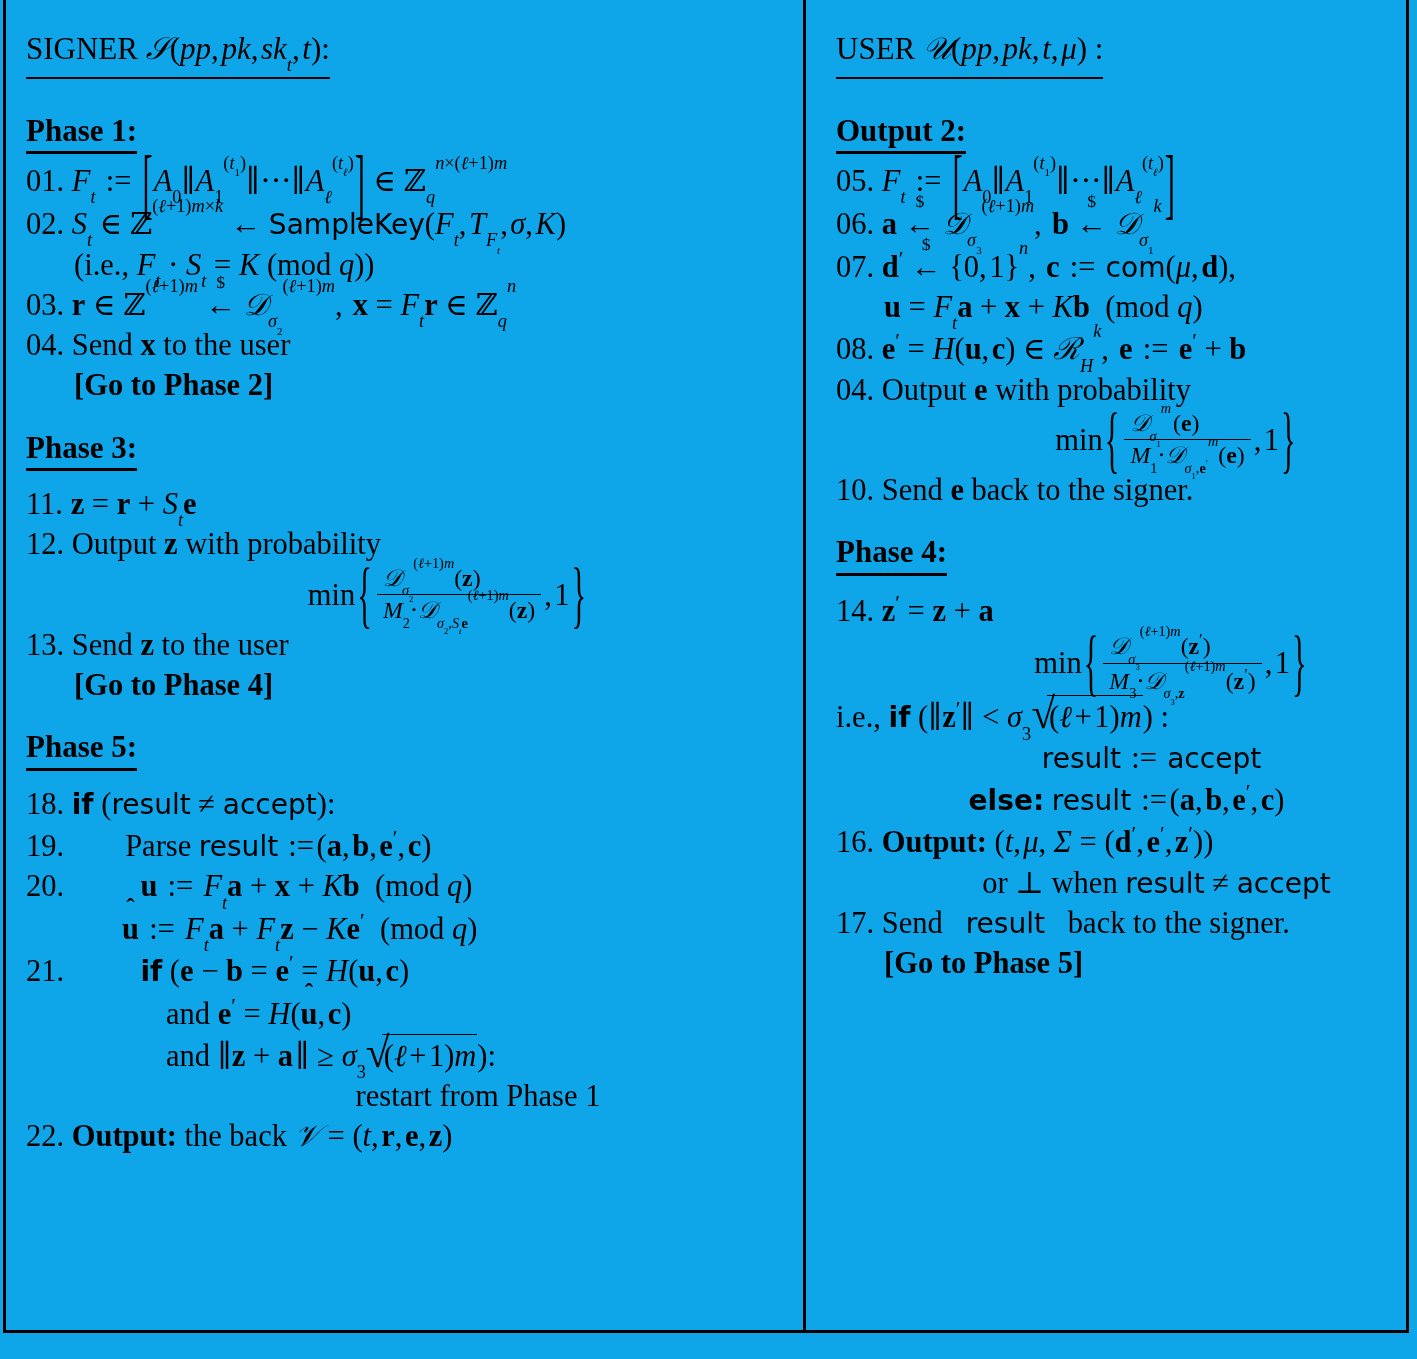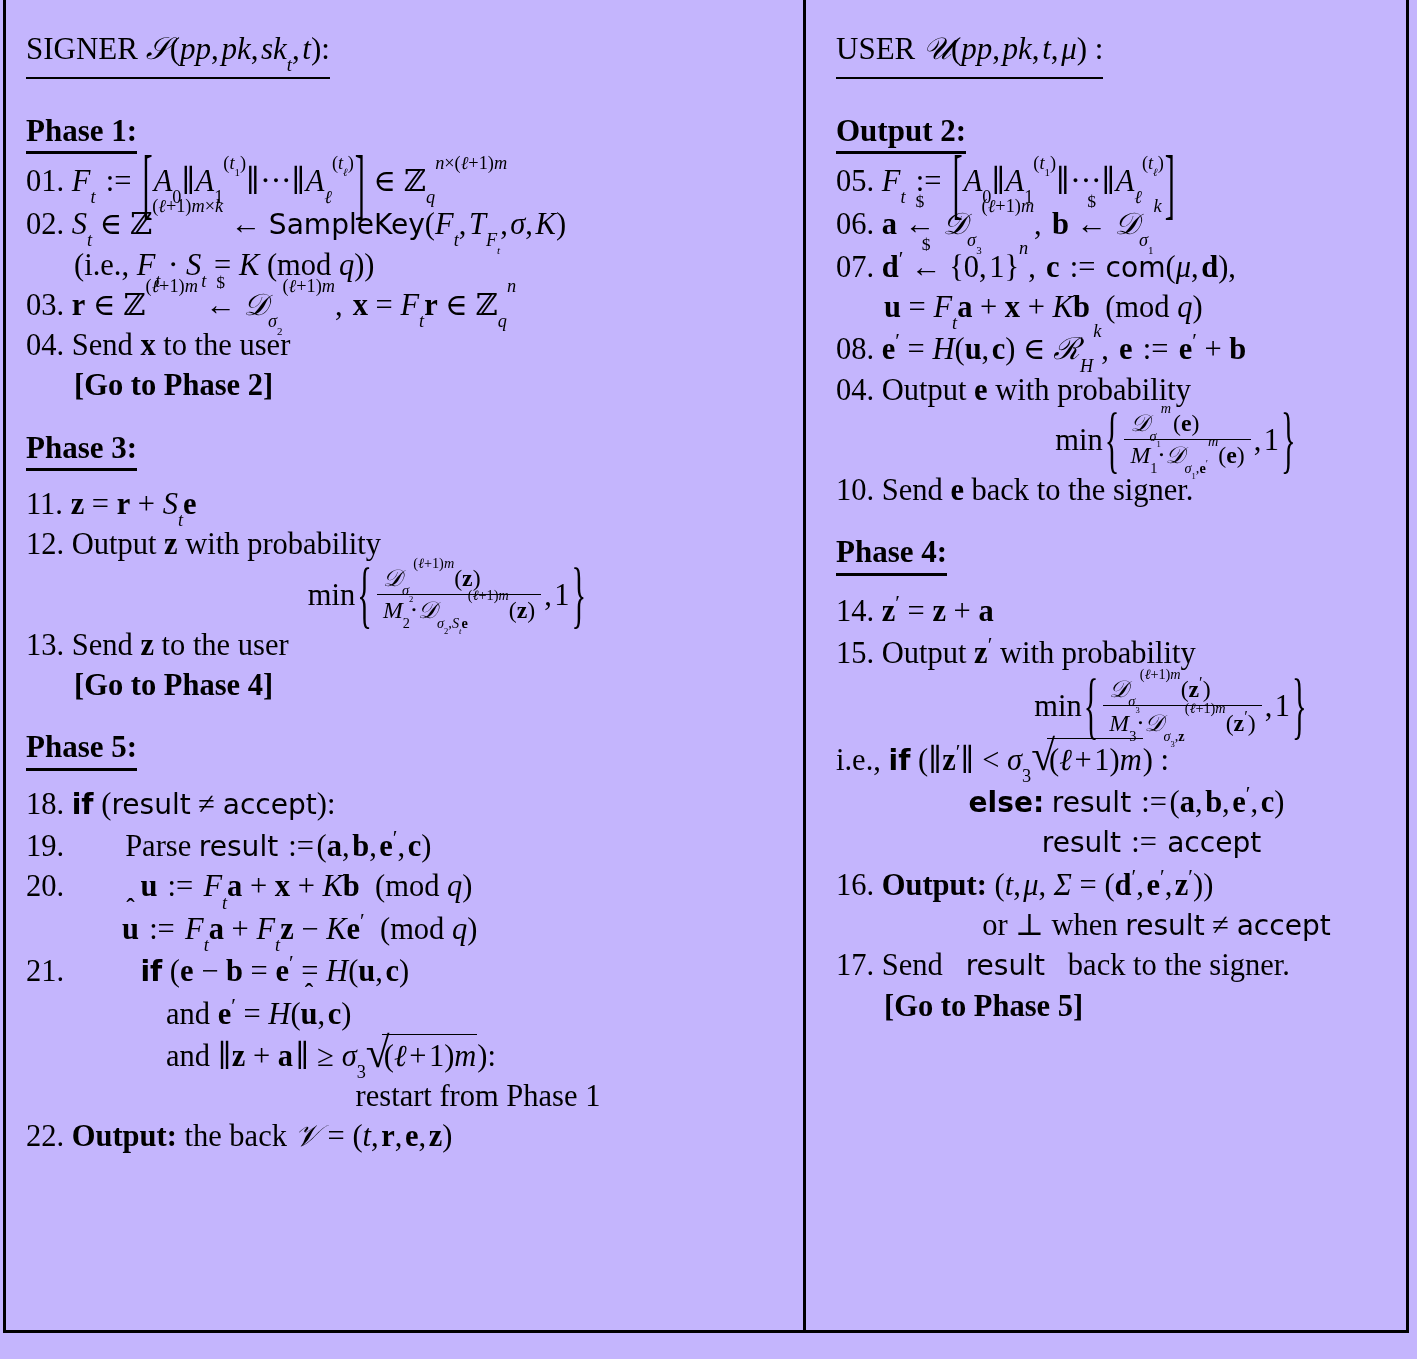--- a/index.html
+++ b/index.html
@@ -11,21 +11,21 @@
   body {
     font-family: "Liberation Serif", "DejaVu Serif", serif;
     color: #000000;
   }
 
   #figure {
     position: relative;
     width: 1417px;
     height: 1359px;
     box-sizing: border-box;
-    background: #c4b5fd;
+    background: #0ea5e9;
     overflow: hidden;
   }
 
   
   .frame-left {
     position: absolute;
     left: 3px; top: 0; bottom: 26px;
     width: 3px;
     background: #000;
   }
@@ -521,26 +521,20 @@
 
       <div class="line">
         <span class="num">14.</span>
         <span class="mb">z</span><sup class="e2"><span class="rm">′</span></sup>
         <span class="rm">=</span>
         <span class="mb">z</span>
         <span class="rm">+</span>
         <span class="mb">a</span>
       </div>
 
-      <div class="line">
-        <span class="num">15.</span>
-        <span>Output</span>
-        <span class="mb">z</span><sup class="e2"><span class="rm">′</span></sup>
-        <span>with probability</span>
-      </div>
 
       <div class="line ind-cn" style="padding-left:100px;">
         <span class="minblk">
           <span class="rm">min</span>
           <span class="bigbr">{</span>
           <span class="frac">
             <span class="top"><span class="cal">𝒟</span><sub class="e"><span class="mi">σ</span><sub class="e">3</sub></sub><sup class="e">(<span class="mi">ℓ</span>+1)<span class="mi">m</span></sup><span class="rm">(</span><span class="mb">z</span><sup class="e2">′</sup><span class="rm">)</span></span>
             <span class="bot"><span class="mi">M</span><sub class="e">3</sub><span class="rm">⋅</span><span class="cal">𝒟</span><sub class="e"><span class="mi">σ</span><sub class="e">3</sub>,<span class="mb">z</span></sub><sup class="e">(<span class="mi">ℓ</span>+1)<span class="mi">m</span></sup><span class="rm">(</span><span class="mb">z</span><sup class="e2">′</sup><span class="rm">)</span></span>
           </span>
           <span class="rm">, 1</span>
@@ -549,30 +543,30 @@
       </div>
 
       <div class="line">
         <span>i.e.,</span>
         <span class="bsf">if</span>
         <span class="rm">(∥</span><span class="mb">z</span><sup class="e2"><span class="rm">′</span></sup><span class="rm">∥</span>
         <span class="rm">&lt;</span>
         <span class="mi">σ</span><sub class="e">3</sub><span class="sqrt"><span class="rad">√</span><span class="bar"><span class="rm">(</span><span class="mi">ℓ</span><span class="rm"> + 1)</span><span class="mi">m</span></span></span><span class="rm">)&nbsp;:</span>
       </div>
 
+      <div class="line ind-cn" style="padding-left:60px;">
+        <span class="sf">result</span>
+        <span class="rm"> := </span>
+        <span class="sf">accept</span>
+      </div>
+
       <div class="line ind-cn" style="padding-left:10px;">
         <span class="bsf">else:</span>
         <span class="sf">result</span>
         <span class="rm"> := (</span><span class="mb">a</span><span class="rm">, </span><span class="mb">b</span><span class="rm">, </span><span class="mb">e</span><sup class="e2"><span class="rm">′</span></sup><span class="rm">, </span><span class="mb">c</span><span class="rm">)</span>
-      </div>
-
-      <div class="line ind-cn" style="padding-left:60px;">
-        <span class="sf">result</span>
-        <span class="rm"> := </span>
-        <span class="sf">accept</span>
       </div>
 
       <div class="line">
         <span class="num">16.</span>
         <span style="font-weight:bold;">Output:</span>
         <span class="rm">(</span><span class="mi">t</span><span class="rm">, </span><span class="mi">μ</span><span class="rm">,&nbsp;</span><span class="mi">Σ</span>
         <span class="rm">=</span>
         <span class="rm">(</span><span class="mb">d</span><sup class="e2"><span class="rm">′</span></sup><span class="rm">, </span><span class="mb">e</span><sup class="e2"><span class="rm">′</span></sup><span class="rm">, </span><span class="mb">z</span><sup class="e2"><span class="rm">′</span></sup><span class="rm">))</span>
       </div>
 

